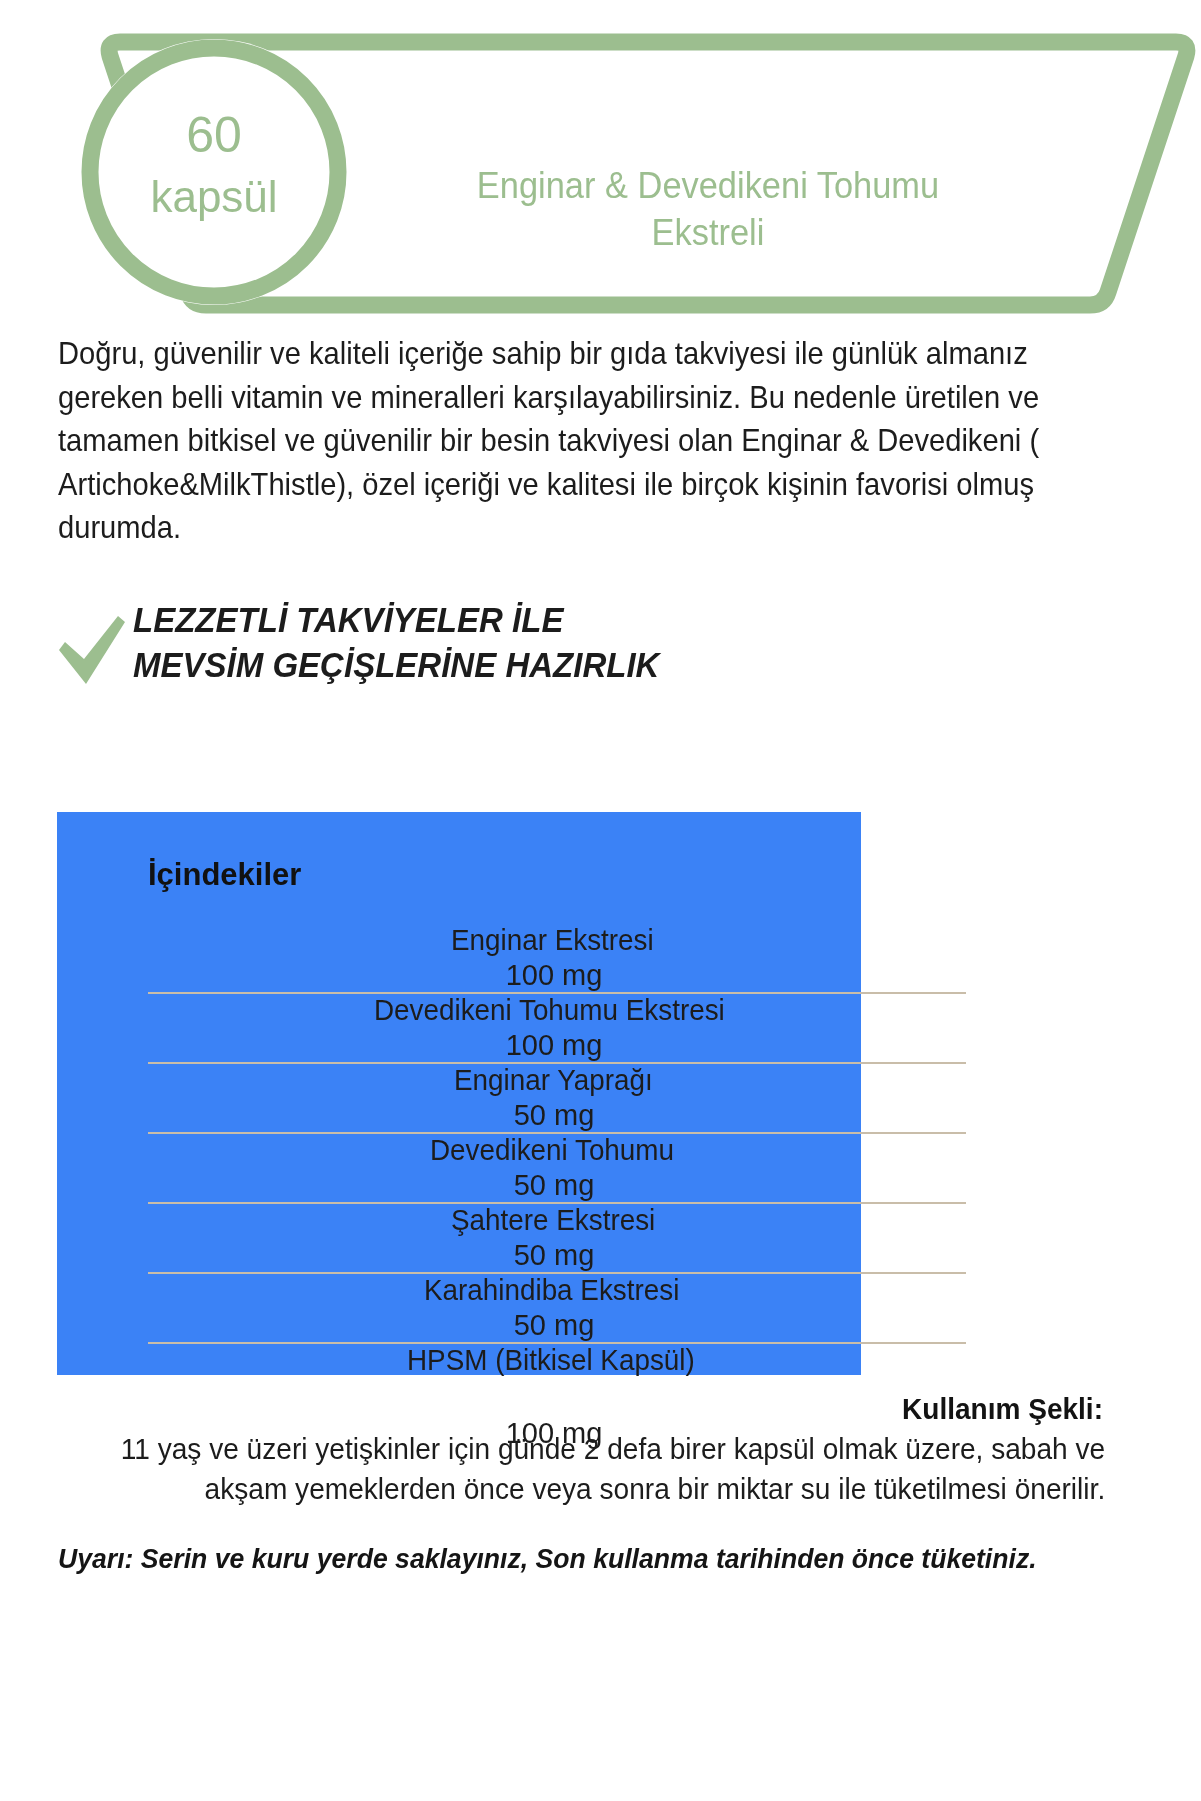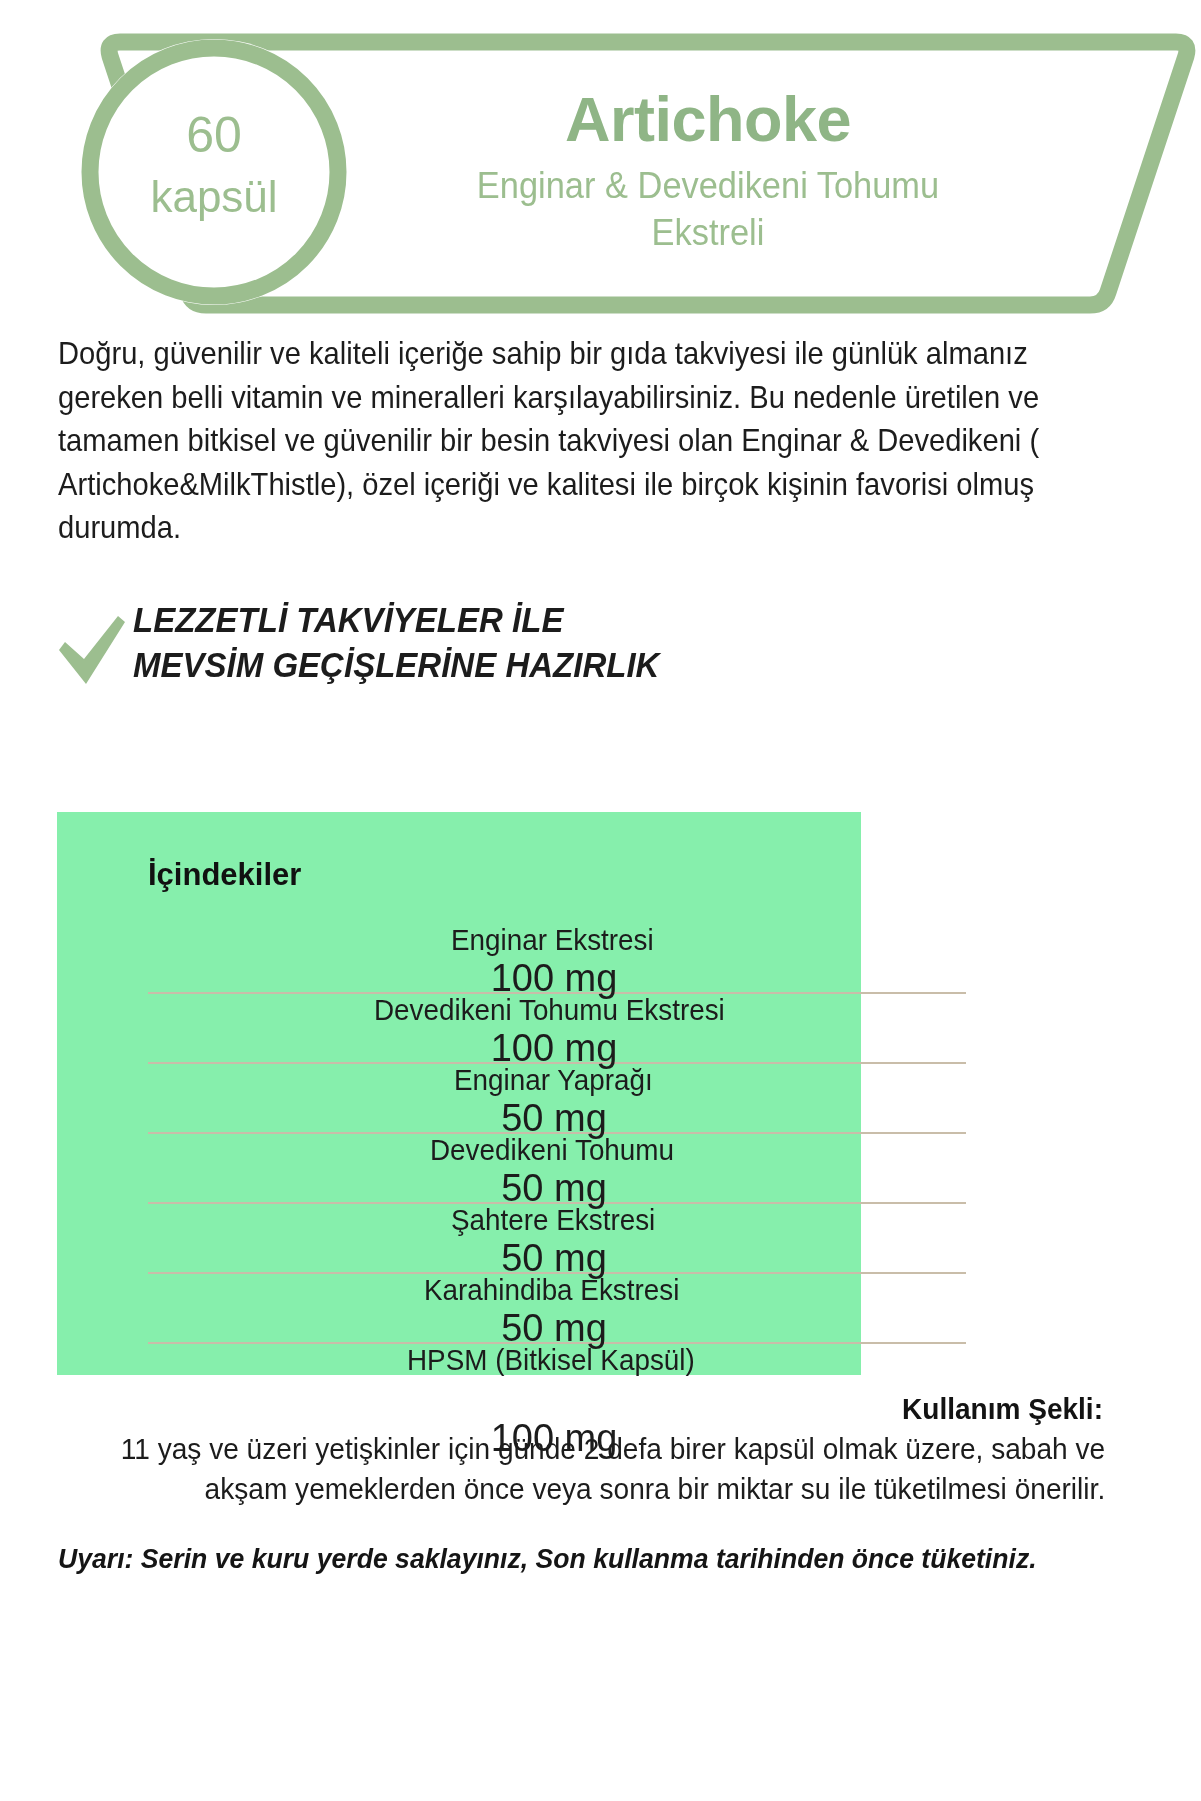--- a/index.html
+++ b/index.html
@@ -99,21 +99,21 @@
     margin-top: 2px;
   }
 
   
   .panel {
     position: absolute;
     left: 57px;
     top: 812px;
     width: 804px;
     height: 563px;
-    background: #86efac;
+    background: #3b82f6;
   }
   .panel-title {
     position: absolute;
     left: 91px;
     top: 45px;
     font-size: 31px;
     font-weight: bold;
     color: #111111;
   }
   .rows {
@@ -134,21 +134,21 @@
     border-bottom: none;
     gap: 40px;
   }
   .row-name {
     font-size: 29px;
     color: #1c1c1c;
     transform: scaleX(0.96);
     transform-origin: left center;
   }
   .row-amount {
-    font-size: 38px;
+    font-size: 29px;
     color: #1c1c1c;
     text-align: center;
     padding-right: 6px;
   }
 
   
   .usage {
     position: absolute;
     left: 58px;
     top: 1392px;
@@ -192,21 +192,20 @@
   <svg class="banner-svg" width="1201" height="330" viewBox="0 0 1201 330">
 
     <path d="M 92 42 L 1148 42 Q 1162 42 1158 56 L 1080 292 Q 1076 305 1062 305 L 178 305 Q 164 305 160 292 L 82 56 Q 78 42 92 42 Z" fill="none" stroke="#9cbe8f" stroke-width="17" stroke-linejoin="round"></path>
 
     <circle cx="186" cy="172" r="133" fill="#ffffff"></circle>
     <circle cx="186" cy="172" r="124" fill="none" stroke="#9cbe8f" stroke-width="17"></circle>
     <text class="badge-number" x="186" y="152" text-anchor="middle" font-size="50">60</text>
     <text class="badge-unit" x="186" y="212" text-anchor="middle" font-size="44">kapsül</text>
   </svg>
 
-  <div class="title-main">Artichoke</div>
 
   <div class="title-sub">
     <div>Enginar &amp; Devedikeni Tohumu</div>
     <div>Ekstreli</div>
   </div>
 </div>
 
 <div class="intro">Doğru, güvenilir ve kaliteli içeriğe sahip bir gıda takviyesi ile günlük almanız gereken belli vitamin ve mineralleri karşılayabilirsiniz. Bu nedenle üretilen ve tamamen bitkisel ve güvenilir bir besin takviyesi olan Enginar &amp; Devedikeni ( Artichoke&amp;MilkThistle), özel içeriği ve kalitesi ile birçok kişinin favorisi olmuş durumda.</div>
 
 <div class="check-block">

